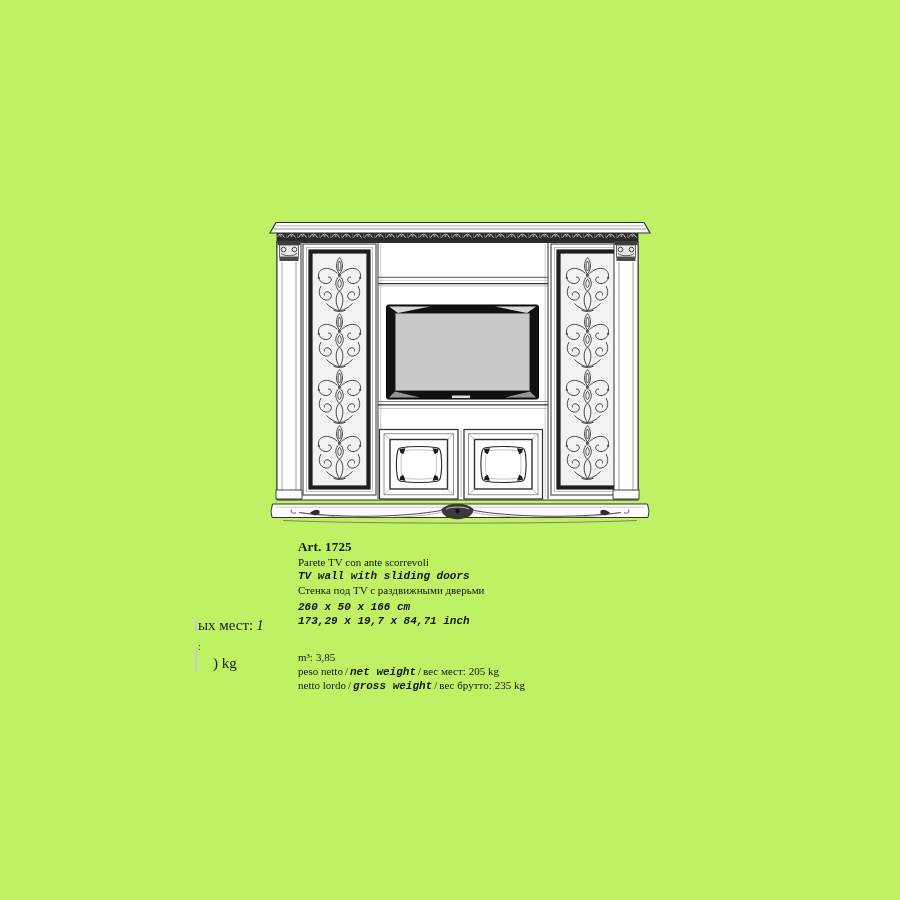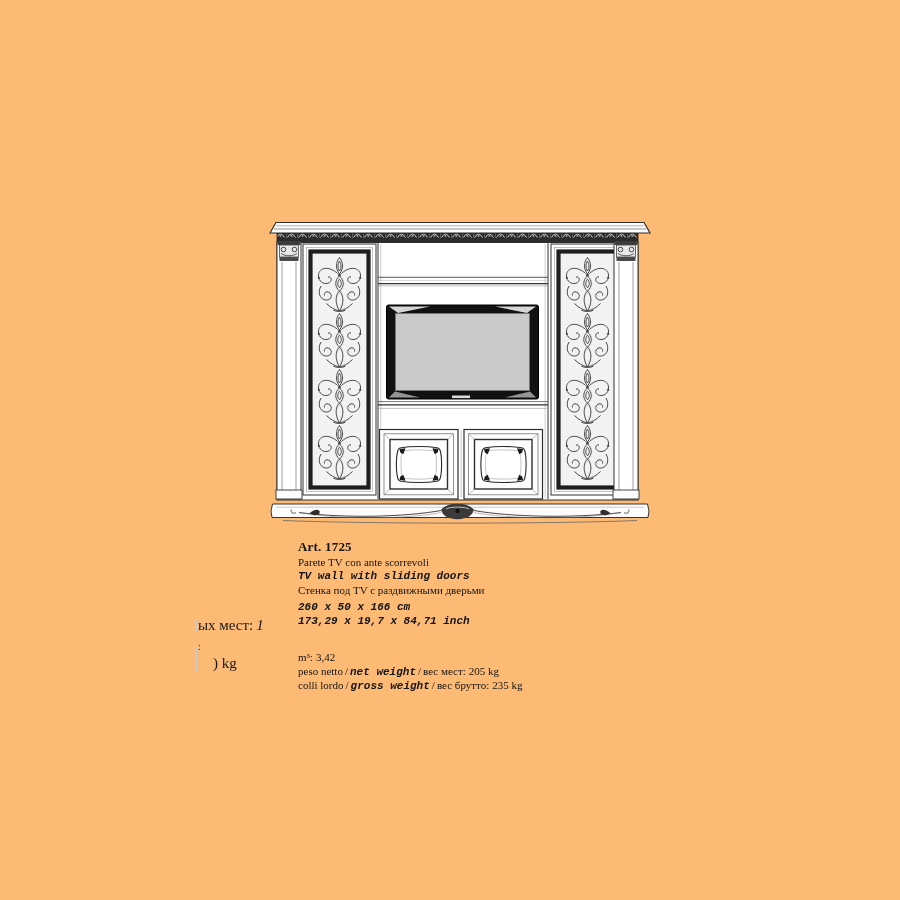--- a/index.html
+++ b/index.html
@@ -1,17 +1,17 @@
 <!DOCTYPE html>
 <html><head>
 <meta charset="utf-8">
 <style>
   html,body{margin:0;padding:0;}
   body{width:900px;height:900px;background:#ffffff;}
-  .page{position:relative;width:900px;height:900px;background:#fdba74;overflow:hidden;
+  .page{position:relative;width:900px;height:900px;background:#bef264;overflow:hidden;
         font-family:"Liberation Serif",serif;color:#151515;}
   .drawing-wrap{position:absolute;left:268px;top:216px;width:386px;height:312px;}
   .spec-line{position:absolute;left:298px;font-size:11px;line-height:14px;white-space:nowrap;color:#141414;}
   .art{font-size:13px;font-weight:bold;letter-spacing:.2px;}
   .bi{font-weight:bold;font-style:italic;font-family:Liberation Mono, monospace;}
   .it{font-style:italic;}
   .sep{margin:0 2px;}
   .val{margin-left:3px;}
   .frag{position:absolute;font-size:15px;line-height:14px;white-space:nowrap;color:#1a1a1a;}
   .artifact{position:absolute;width:2px;background:#c9c9c9;}
@@ -160,29 +160,29 @@
 
   <div class="spec-line art" style="top:540px">Art. 1725</div>
   <div class="spec-line" style="top:555px">Parete TV con ante scorrevoli</div>
   <div class="spec-line bi" style="top:569px">TV wall with sliding doors</div>
   <div class="spec-line" style="top:583px">Стенка под TV с  раздвижными дверьми</div>
   <div class="spec-line bi" style="top:600px">260 x 50 x 166 cm</div>
   <div class="spec-line bi" style="top:614px">173,29 x 19,7 x 84,71 inch</div>
 
 
   <div class="spec-line" style="top:650px">
-    <span>m³:</span><span class="val">3,42</span>
+    <span>m³:</span><span class="val">3,85</span>
   </div>
 
   <div class="spec-line" style="top:664px">
     <span>peso netto</span><span class="sep">/</span><span class="bi">net weight</span><span class="sep">/</span><span>вес мест:</span><span class="val">205 kg</span>
   </div>
 
   <div class="spec-line" style="top:678px">
-    <span>colli lordo</span><span class="sep">/</span><span class="bi">gross weight</span><span class="sep">/</span><span>вес брутто:</span><span class="val">235 kg</span>
+    <span>netto lordo</span><span class="sep">/</span><span class="bi">gross weight</span><span class="sep">/</span><span>вес брутто:</span><span class="val">235 kg</span>
   </div>
 
   <div class="artifact" style="left:195px;top:619px;height:12px"></div>
   <div class="artifact" style="left:195px;top:648px;height:23px"></div>
 
   <div class="frag" style="left:198px;top:618px">
     <span>ых мест:</span><span class="it val">1</span>
   </div>
   <div class="frag" style="left:198px;top:640px;font-size:10px">:</div>
   <div class="frag" style="left:213px;top:656px">) kg</div>

